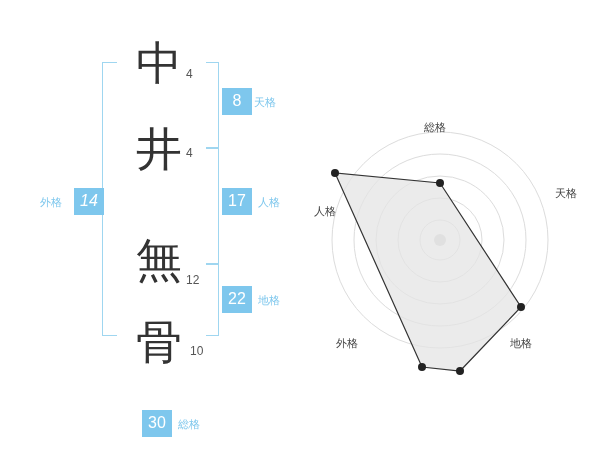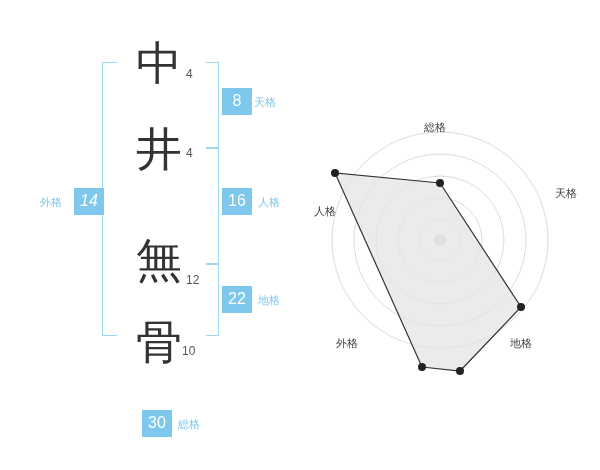--- a/index.html
+++ b/index.html
@@ -85,33 +85,33 @@
   <div class="name-char" style="left:136px; top:40px;">中</div>
   <div class="stroke-num" style="left:186px; top:68px;">4</div>
 
   <div class="name-char" style="left:136px; top:126px;">井</div>
   <div class="stroke-num" style="left:186px; top:147px;">4</div>
 
   <div class="name-char" style="left:136px; top:237px;">無</div>
   <div class="stroke-num" style="left:186px; top:274px;">12</div>
 
   <div class="name-char" style="left:136px; top:319px;">骨</div>
-  <div class="stroke-num" style="left:182px; top:345px;text-align:center;">10</div>
+  <div class="stroke-num" style="left:190px; top:345px;text-align:center;">10</div>
 
   <div class="brk" style="left:102px; top:62px; width:14px; height:272px;"></div>
 
   <div class="kaku-badge" style="left:74px; top:188px;font-style:italic;">14</div>
   <div class="kaku-label" style="left:40px; top:197px;">外格</div>
 
   <div class="brk" style="left:206px; top:62px; width:12px; height:84px; transform: scaleX(-1); transform-origin: center;"></div>
   <div class="kaku-badge" style="left:222px; top:88px;">8</div>
   <div class="kaku-label" style="left:254px; top:97px;">天格</div>
 
   <div class="brk" style="left:206px; top:148px; width:12px; height:114px; transform: scaleX(-1); transform-origin: center;"></div>
-  <div class="kaku-badge" style="left:222px; top:188px;">16</div>
+  <div class="kaku-badge" style="left:222px; top:188px;">17</div>
   <div class="kaku-label" style="left:258px; top:197px;">人格</div>
 
   <div class="brk" style="left:206px; top:264px; width:12px; height:70px; transform: scaleX(-1); transform-origin: center;"></div>
   <div class="kaku-badge" style="left:222px; top:286px;">22</div>
   <div class="kaku-label" style="left:258px; top:295px;">地格</div>
 
   <div class="kaku-badge" style="left:142px; top:410px;">30</div>
   <div class="kaku-label" style="left:178px; top:419px;">総格</div>
 
   <div class="radar-wrap">

